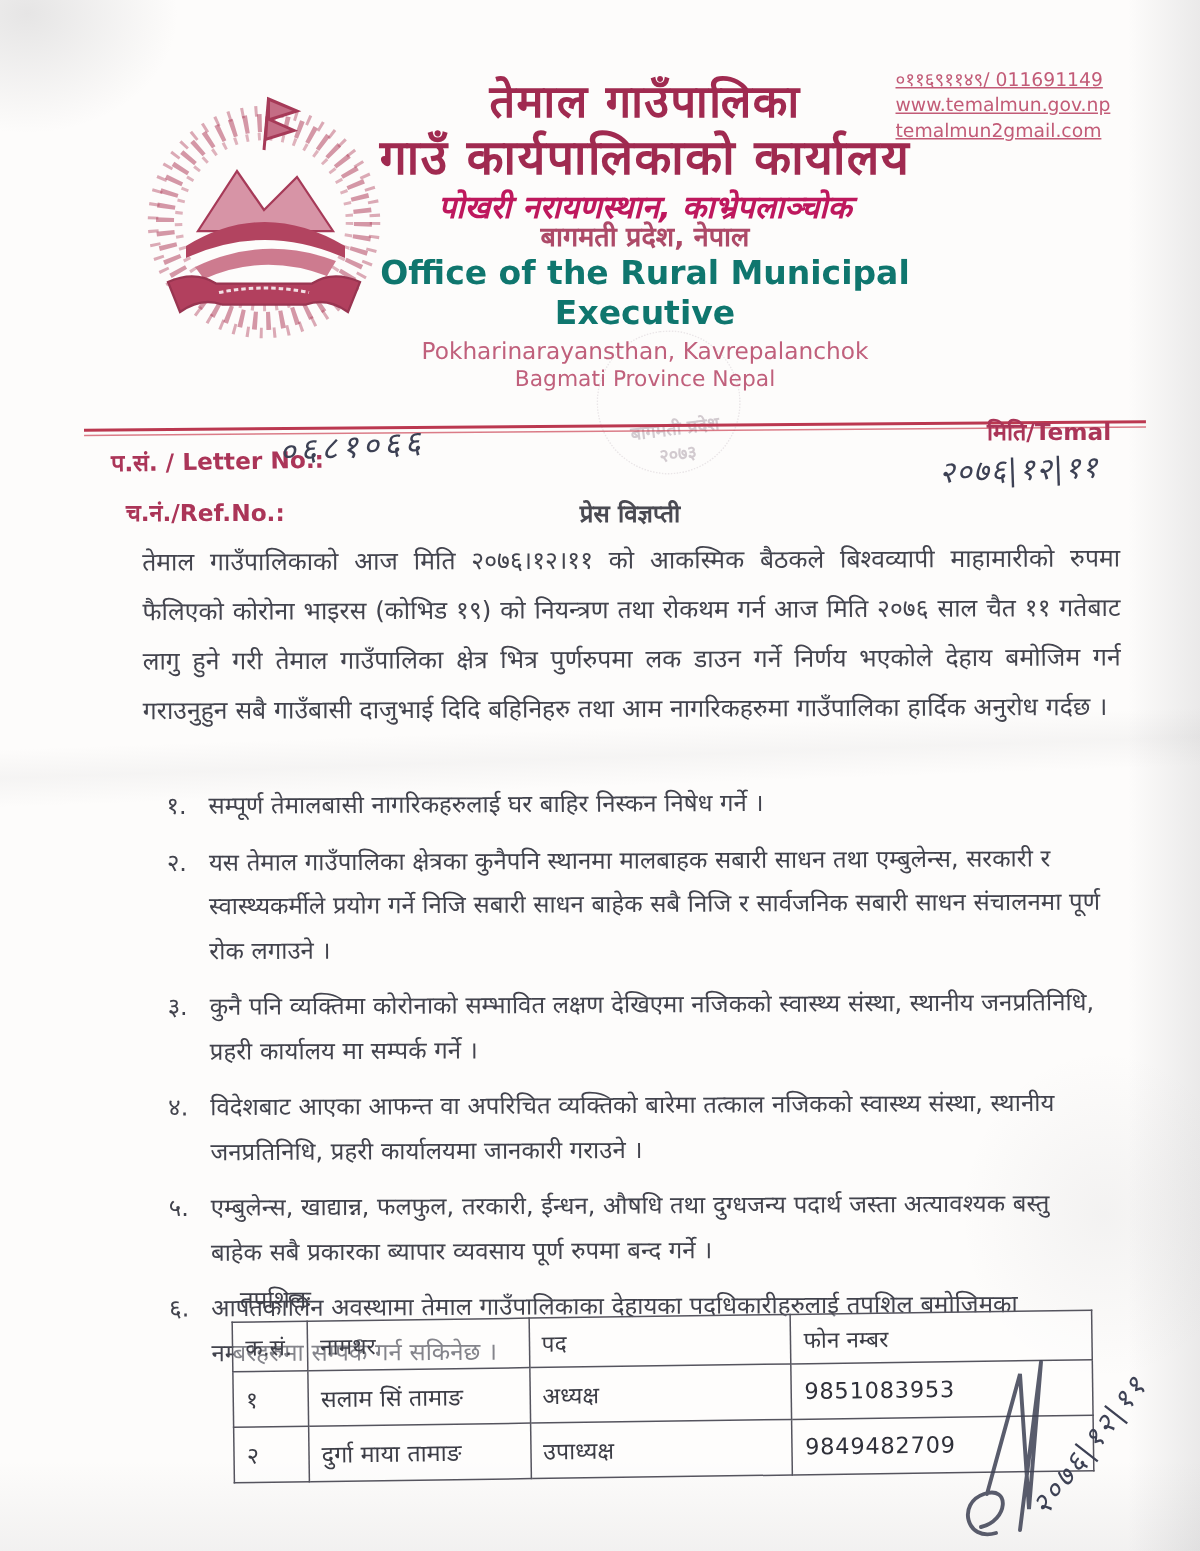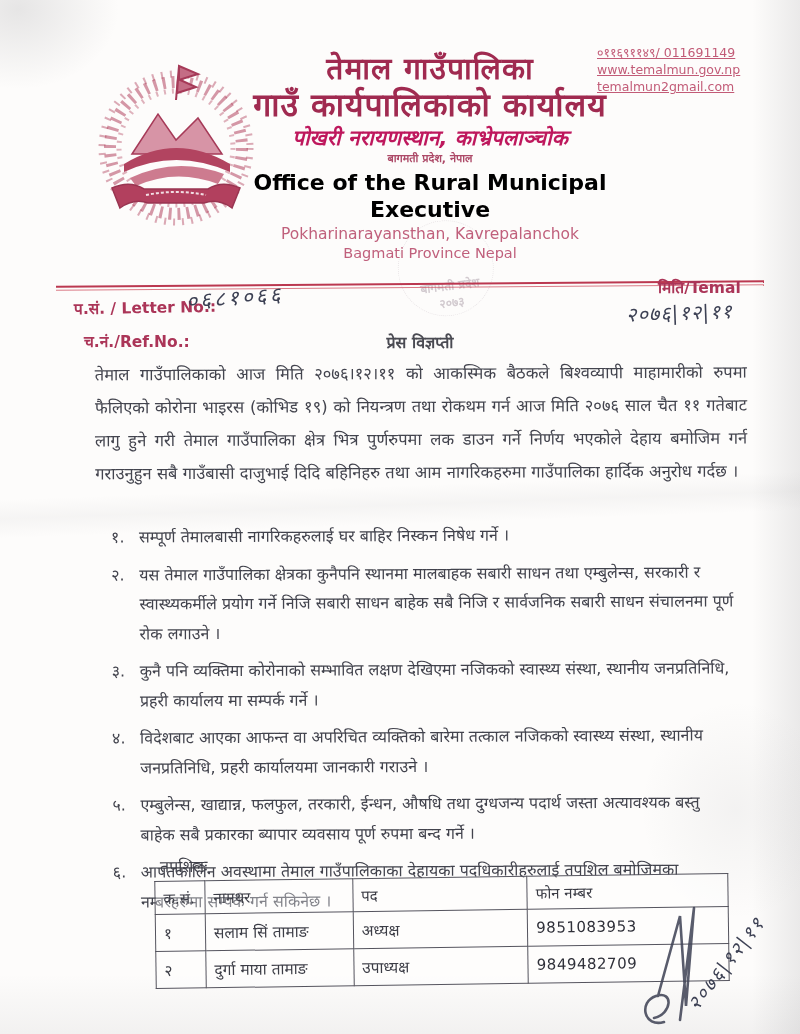--- a/index.html
+++ b/index.html
@@ -21,23 +21,23 @@
     background:linear-gradient(to bottom, rgba(110,110,115,0), rgba(110,110,115,.08)); }
   .shade-blob { left:640px; top:700px; width:160px; height:220px;
     background:radial-gradient(ellipse at 60% 50%, rgba(110,110,115,.07), rgba(0,0,0,0) 70%); }
 
   
   .emblem { position:absolute; left:84px; top:56px; width:184px; height:186px; }
   .head-center { position:absolute; left:205px; top:52px; width:450px; text-align:center; color:#a02a50; }
   .np-title1 { font-size:30px; font-weight:bold; letter-spacing:1px; line-height:34px; }
   .np-title2 { font-size:32px; font-weight:bold; letter-spacing:1px; line-height:38px; }
   .np-addr   { font-size:21px; font-weight:bold; color:#be185d; line-height:22px; margin-top:3px;font-style:italic; }
-  .np-prov   { font-size:11px; font-weight:bold; color:#ad4a68; line-height:20px; }
+  .np-prov   { font-size:18px; font-weight:bold; color:#ad4a68; line-height:20px; }
   .en-title1 { font-size:21px; font-weight:bold; color:#9d3153; line-height:26px; margin-top:2px; }
-  .en-title2 { font-size:22px; font-weight:bold; color:#000000; line-height:27px; }
+  .en-title2 { font-size:22px; font-weight:bold; color:#0f766e; line-height:27px; }
   .en-addr   { font-size:15.5px; color:#c0607c; line-height:19px; margin-top:2px; }
   .en-prov   { font-size:14.5px; color:#c0607c; line-height:18px; }
 
   .contact { position:absolute; left:597px; top:44px; width:180px;
     font-size:12.5px; color:#c25b77; line-height:17px;text-decoration:underline; }
 
   
   .vn { position:absolute; left:645px; top:108px; width:125px; height:125px; color:#c2566e; }
   .vn-art { position:absolute; left:8px; top:0; }
   .vn-text { position:absolute; left:0; top:82px; width:125px; text-align:center;

